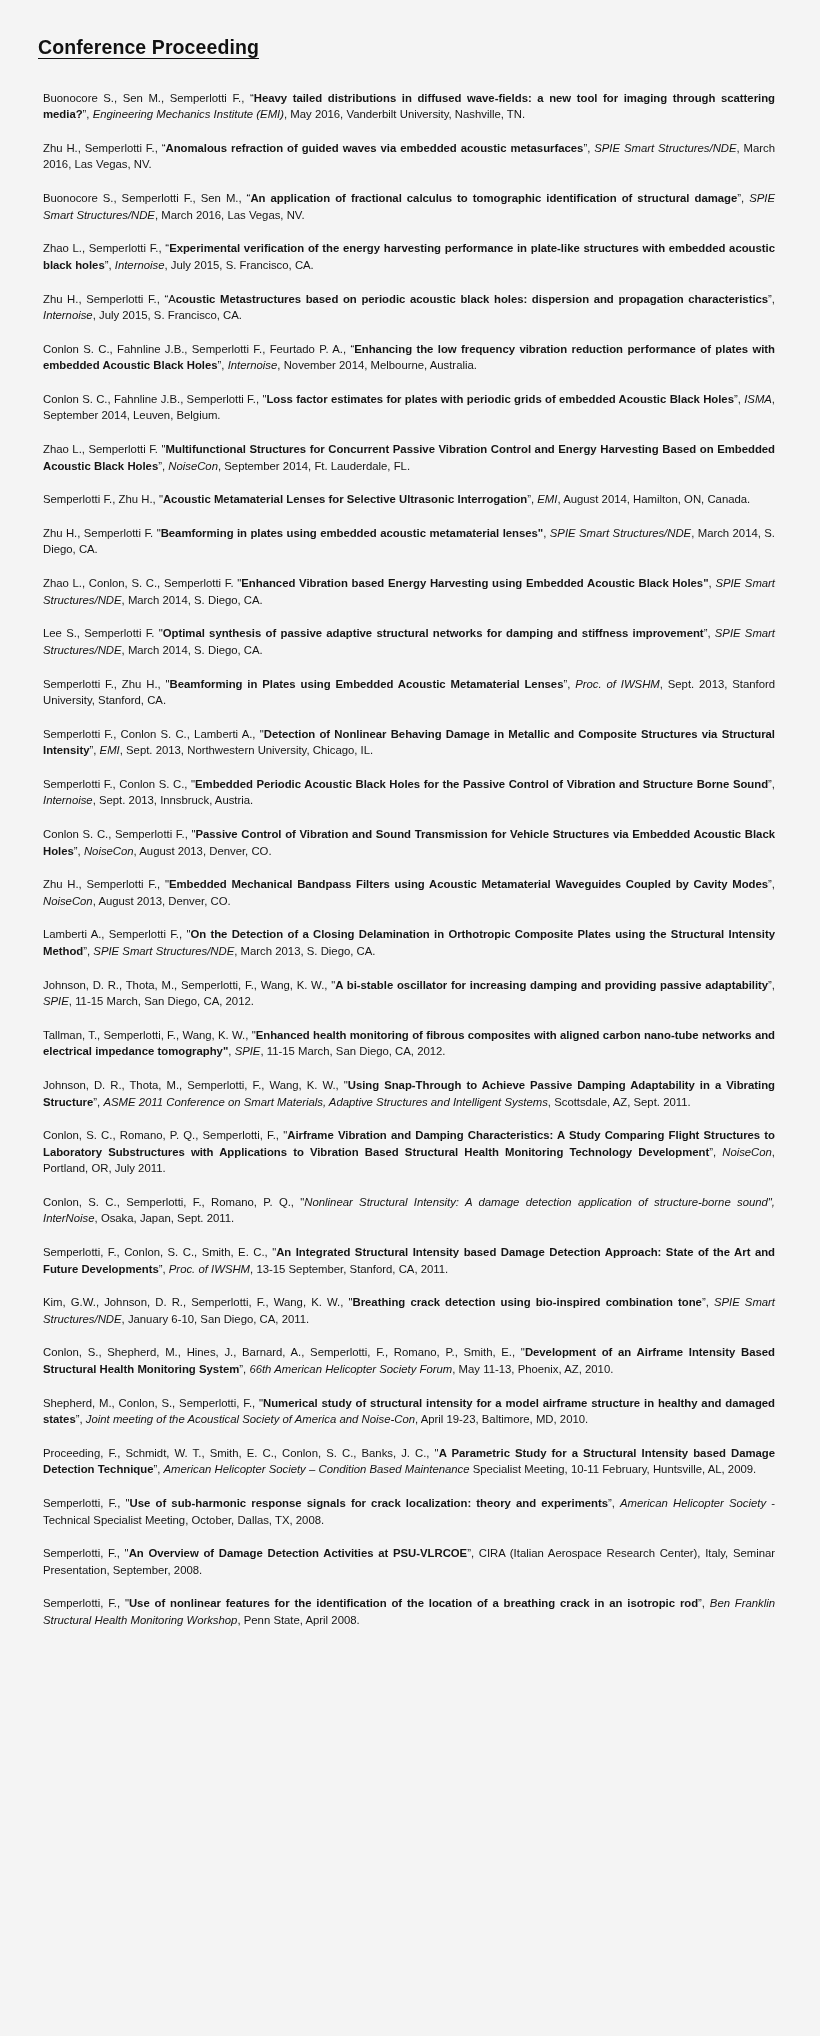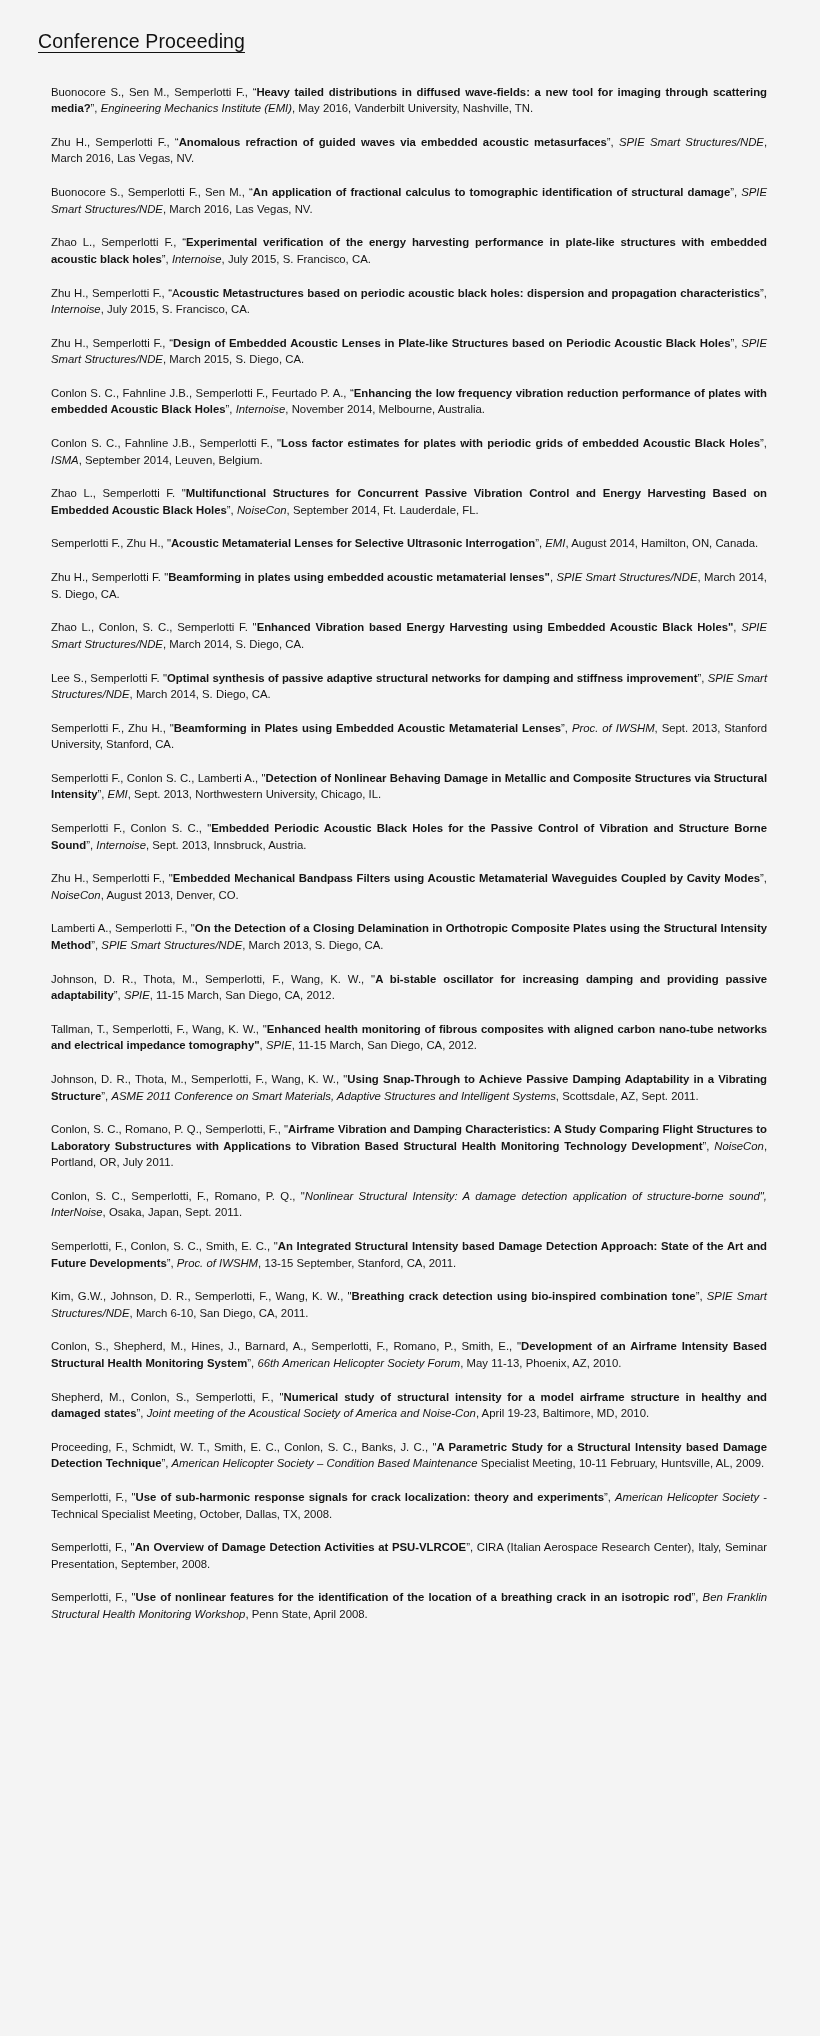--- a/index.html
+++ b/index.html
@@ -16,30 +16,30 @@
   }
   .page {
     width: 820px;
     min-height: 2036px;
     box-sizing: border-box;
     padding: 22px 40px 18px 38px;
     background: #f4f4f4;
   }
   .doc-title {
     font-size: 19.5px;
-    font-weight: 400;
+    font-weight: 700;
     line-height: 1.22;
     color: #111111;
     text-decoration: underline;
     text-underline-offset: 4px;
-    margin: 8px 0 30px 0;
+    margin: 14px 0 30px 0;
     letter-spacing: 0.1px;
   }
   .entry-list {
-    margin: 13px;
+    margin: 5px;
     padding: 0;
     list-style: none;
   }
   .entry {
     font-size: 11.35px;
     line-height: 1.455;
     text-align: justify;
     margin: 0 0 17.2px 0;
     color: #141414;
     letter-spacing: -0.02px;
@@ -56,40 +56,40 @@
 <div class="page">
 
   <h1 class="doc-title">Conference Proceeding</h1>
 
   <div class="entry-list">
       <p class="entry"><span class="plain">Buonocore S., Sen M., Semperlotti F., “</span><b>Heavy tailed distributions in diffused wave-fields: a new tool for imaging through scattering media?</b><span class="plain">”, </span><i>Engineering Mechanics Institute (EMI)</i><span class="plain">, May 2016, Vanderbilt University, Nashville, TN.</span></p>
       <p class="entry"><span class="plain">Zhu H., Semperlotti F., “</span><b>Anomalous refraction of guided waves via embedded acoustic metasurfaces</b><span class="plain">”, </span><i>SPIE Smart Structures/NDE</i><span class="plain">, March 2016, Las Vegas, NV.</span></p>
       <p class="entry"><span class="plain">Buonocore S., Semperlotti F., Sen M., “</span><b>An application of fractional calculus to tomographic identification of structural damage</b><span class="plain">”, </span><i>SPIE Smart Structures/NDE</i><span class="plain">, March 2016, Las Vegas, NV.</span></p>
       <p class="entry"><span class="plain">Zhao L., Semperlotti F., “</span><b>Experimental verification of the energy harvesting performance in plate-like structures with embedded acoustic black holes</b><span class="plain">”, </span><i>Internoise</i><span class="plain">, July 2015, S. Francisco, CA.</span></p>
       <p class="entry"><span class="plain">Zhu H., Semperlotti F., “A</span><b>coustic Metastructures based on periodic acoustic black holes: dispersion and propagation characteristics</b><span class="plain">”, </span><i>Internoise</i><span class="plain">, July 2015, S. Francisco, CA.</span></p>
-      <p class="entry"><span class="plain">Zhu H., Semperlotti F., “</span><b>Design of Embedded Acoustic Lenses in Plate-like Structures based on Periodic Acoustic Black Holes</b><span class="plain">”, </span><i>SPIE Smart Structures/NDE</i><span class="plain">, March 2015, S. Diego, CA.</span></p>
       <p class="entry"><span class="plain">Conlon S. C., Fahnline J.B., Semperlotti F., Feurtado P. A., “</span><b>Enhancing the low frequency vibration reduction performance of plates with embedded Acoustic Black Holes</b><span class="plain">”, </span><i>Internoise</i><span class="plain">, November 2014, Melbourne, Australia.</span></p>
       <p class="entry"><span class="plain">Conlon S. C., Fahnline J.B., Semperlotti F., "</span><b>Loss factor estimates for plates with periodic grids of embedded Acoustic Black Holes</b><span class="plain">”, </span><i>ISMA</i><span class="plain">, September 2014, Leuven, Belgium.</span></p>
       <p class="entry"><span class="plain">Zhao L., Semperlotti F. "</span><b>Multifunctional Structures for Concurrent Passive Vibration Control and Energy Harvesting Based on Embedded Acoustic Black Holes</b><span class="plain">”, </span><i>NoiseCon</i><span class="plain">, September 2014, Ft. Lauderdale, FL.</span></p>
       <p class="entry"><span class="plain">Semperlotti F., Zhu H., "</span><b>Acoustic Metamaterial Lenses for Selective Ultrasonic Interrogation</b><span class="plain">”, </span><i>EMI</i><span class="plain">, August 2014, Hamilton, ON, Canada.</span></p>
       <p class="entry"><span class="plain">Zhu H., Semperlotti F. "</span><b>Beamforming in plates using embedded acoustic metamaterial lenses"</b><span class="plain">, </span><i>SPIE Smart Structures/NDE</i><span class="plain">, March 2014, S. Diego, CA.</span></p>
       <p class="entry"><span class="plain">Zhao L., Conlon, S. C., Semperlotti F. "</span><b>Enhanced Vibration based Energy Harvesting using Embedded Acoustic Black Holes"</b><span class="plain">, </span><i>SPIE Smart Structures/NDE</i><span class="plain">, March 2014, S. Diego, CA.</span></p>
       <p class="entry"><span class="plain">Lee S., Semperlotti F. "</span><b>Optimal synthesis of passive adaptive structural networks for damping and stiffness improvement</b><span class="plain">”, </span><i>SPIE Smart Structures/NDE</i><span class="plain">, March 2014, S. Diego, CA.</span></p>
       <p class="entry"><span class="plain">Semperlotti F., Zhu H., "</span><b>Beamforming in Plates using Embedded Acoustic Metamaterial Lenses</b><span class="plain">”, </span><i>Proc. of IWSHM</i><span class="plain">, Sept. 2013, Stanford University, Stanford, CA.</span></p>
       <p class="entry"><span class="plain">Semperlotti F., Conlon S. C., Lamberti A., "</span><b>Detection of Nonlinear Behaving Damage in Metallic and Composite Structures via Structural Intensity</b><span class="plain">”, </span><i>EMI</i><span class="plain">, Sept. 2013, Northwestern University, Chicago, IL.</span></p>
       <p class="entry"><span class="plain">Semperlotti F., Conlon S. C., "</span><b>Embedded Periodic Acoustic Black Holes for the Passive Control of Vibration and Structure Borne Sound</b><span class="plain">”, </span><i>Internoise</i><span class="plain">, Sept. 2013, Innsbruck, Austria.</span></p>
+      <p class="entry"><span class="plain">Conlon S. C., Semperlotti F., "</span><b>Passive Control of Vibration and Sound Transmission for Vehicle Structures via Embedded Acoustic Black Holes</b><span class="plain">”, </span><i>NoiseCon</i><span class="plain">, August 2013, Denver, CO.</span></p>
       <p class="entry"><span class="plain">Zhu H., Semperlotti F., "</span><b>Embedded Mechanical Bandpass Filters using Acoustic Metamaterial Waveguides Coupled by Cavity Modes</b><span class="plain">”, </span><i>NoiseCon</i><span class="plain">, August 2013, Denver, CO.</span></p>
       <p class="entry"><span class="plain">Lamberti A., Semperlotti F., "</span><b>On the Detection of a Closing Delamination in Orthotropic Composite Plates using the Structural Intensity Method</b><span class="plain">”, </span><i>SPIE Smart Structures/NDE</i><span class="plain">, March 2013, S. Diego, CA.</span></p>
       <p class="entry"><span class="plain">Johnson, D. R., Thota, M., Semperlotti, F., Wang, K. W., "</span><b>A bi-stable oscillator for increasing damping and providing passive adaptability</b><span class="plain">”,  </span><i>SPIE</i><span class="plain">, 11-15 March, San Diego, CA, 2012.</span></p>
       <p class="entry"><span class="plain">Tallman, T., Semperlotti, F., Wang, K. W., "</span><b>Enhanced health monitoring of fibrous composites with aligned carbon nano-tube networks and electrical impedance tomography"</b><span class="plain">, </span><i>SPIE</i><span class="plain">, 11-15 March, San Diego, CA, 2012.</span></p>
       <p class="entry"><span class="plain">Johnson, D. R., Thota, M., Semperlotti, F., Wang, K. W., "</span><b>Using Snap-Through to Achieve Passive Damping Adaptability in a Vibrating Structure</b><span class="plain">”, </span><i>ASME 2011 Conference on Smart Materials, Adaptive Structures and Intelligent Systems</i><span class="plain">, Scottsdale, AZ, Sept. 2011.</span></p>
       <p class="entry"><span class="plain">Conlon, S. C., Romano, P. Q., Semperlotti, F., "</span><b>Airframe Vibration and Damping Characteristics: A Study Comparing Flight Structures to Laboratory Substructures with Applications to Vibration Based Structural Health Monitoring Technology Development</b><span class="plain">”, </span><i>NoiseCon</i><span class="plain">, Portland, OR, July 2011.</span></p>
       <p class="entry"><span class="plain">Conlon, S. C., Semperlotti, F., Romano, P. Q., "</span><i>Nonlinear Structural Intensity: A damage detection application of structure-borne sound", InterNoise</i><span class="plain">, Osaka, Japan, Sept. 2011.</span></p>
       <p class="entry"><span class="plain">Semperlotti, F., Conlon, S. C., Smith, E. C., "</span><b>An Integrated Structural Intensity based Damage Detection Approach: State of the Art and Future Developments</b><span class="plain">”, </span><i>Proc. of IWSHM</i><span class="plain">, 13-15 September, Stanford, CA, 2011.</span></p>
-      <p class="entry"><span class="plain">Kim, G.W., Johnson, D. R., Semperlotti, F., Wang, K. W., "</span><b>Breathing crack detection using bio-inspired combination tone</b><span class="plain">”, </span><i>SPIE Smart Structures/NDE</i><span class="plain">, March 6-10, San Diego, CA, 2011.</span></p>
+      <p class="entry"><span class="plain">Kim, G.W., Johnson, D. R., Semperlotti, F., Wang, K. W., "</span><b>Breathing crack detection using bio-inspired combination tone</b><span class="plain">”, </span><i>SPIE Smart Structures/NDE</i><span class="plain">, January 6-10, San Diego, CA, 2011.</span></p>
       <p class="entry"><span class="plain">Conlon, S., Shepherd, M., Hines, J., Barnard, A., Semperlotti, F., Romano, P., Smith, E., "</span><b>Development of an Airframe Intensity Based Structural Health Monitoring System</b><span class="plain">”, </span><i>66th American Helicopter Society Forum</i><span class="plain">, May 11-13, Phoenix, AZ, 2010.</span></p>
       <p class="entry"><span class="plain">Shepherd, M., Conlon, S., Semperlotti, F., "</span><b>Numerical study of structural intensity for a model airframe structure in healthy and damaged states</b><span class="plain">”, </span><i>Joint meeting of the Acoustical Society of America and Noise-Con</i><span class="plain">, April 19-23, Baltimore, MD, 2010.</span></p>
       <p class="entry"><span class="plain">Proceeding, F., Schmidt, W. T., Smith, E. C., Conlon, S. C., Banks, J. C., "</span><b>A Parametric Study for a Structural Intensity based Damage Detection Technique</b><span class="plain">”, </span><i>American Helicopter Society – Condition Based Maintenance</i><span class="plain"> Specialist Meeting, 10-11 February, Huntsville, AL, 2009.</span></p>
       <p class="entry"><span class="plain">Semperlotti, F., "</span><b>Use of sub-harmonic response signals for crack localization: theory and experiments</b><span class="plain">”, </span><i>American Helicopter Society</i><span class="plain"> - Technical Specialist Meeting, October, Dallas, TX, 2008.</span></p>
       <p class="entry"><span class="plain">Semperlotti, F., "</span><b>An Overview of Damage Detection Activities at PSU-VLRCOE</b><span class="plain">”, </span><span class="plain">CIRA (Italian Aerospace Research Center), Italy, Seminar Presentation, September, 2008.</span></p>
       <p class="entry"><span class="plain">Semperlotti, F., "</span><b>Use of nonlinear features for the identification of the location of a breathing crack in an isotropic rod</b><span class="plain">”, </span><i>Ben Franklin Structural Health Monitoring Workshop</i><span class="plain">, Penn State, April 2008.</span></p>
     </div>
 
 </div>
 

